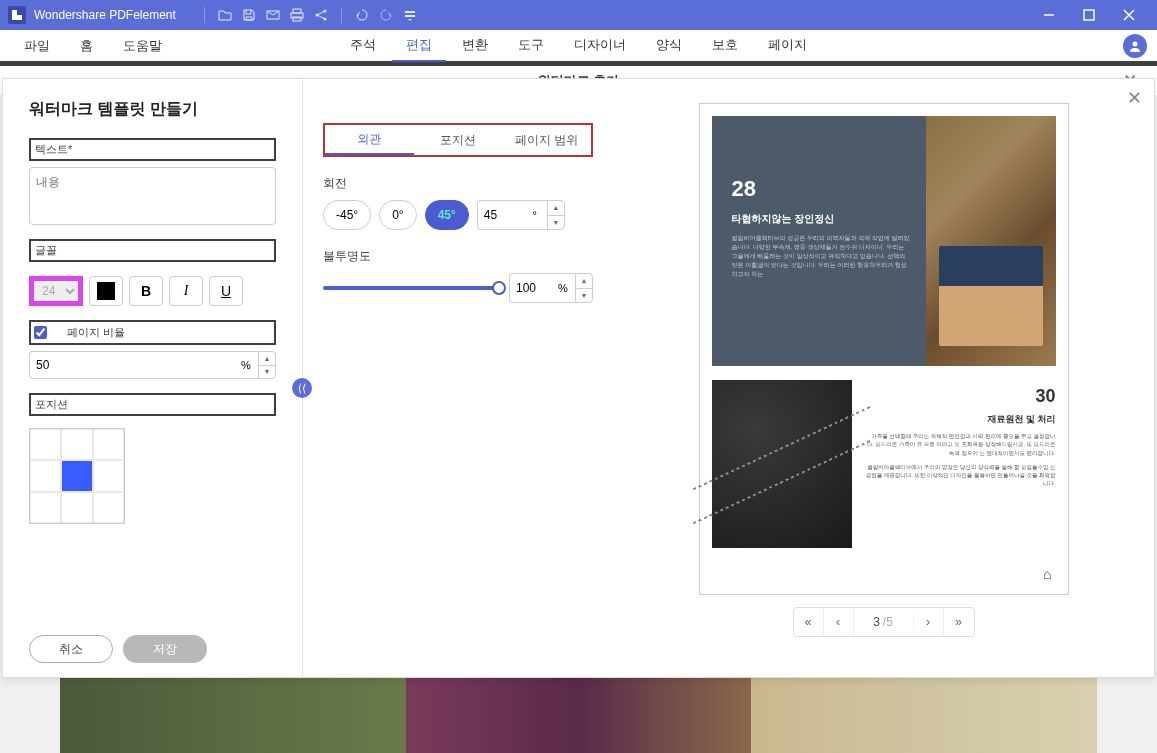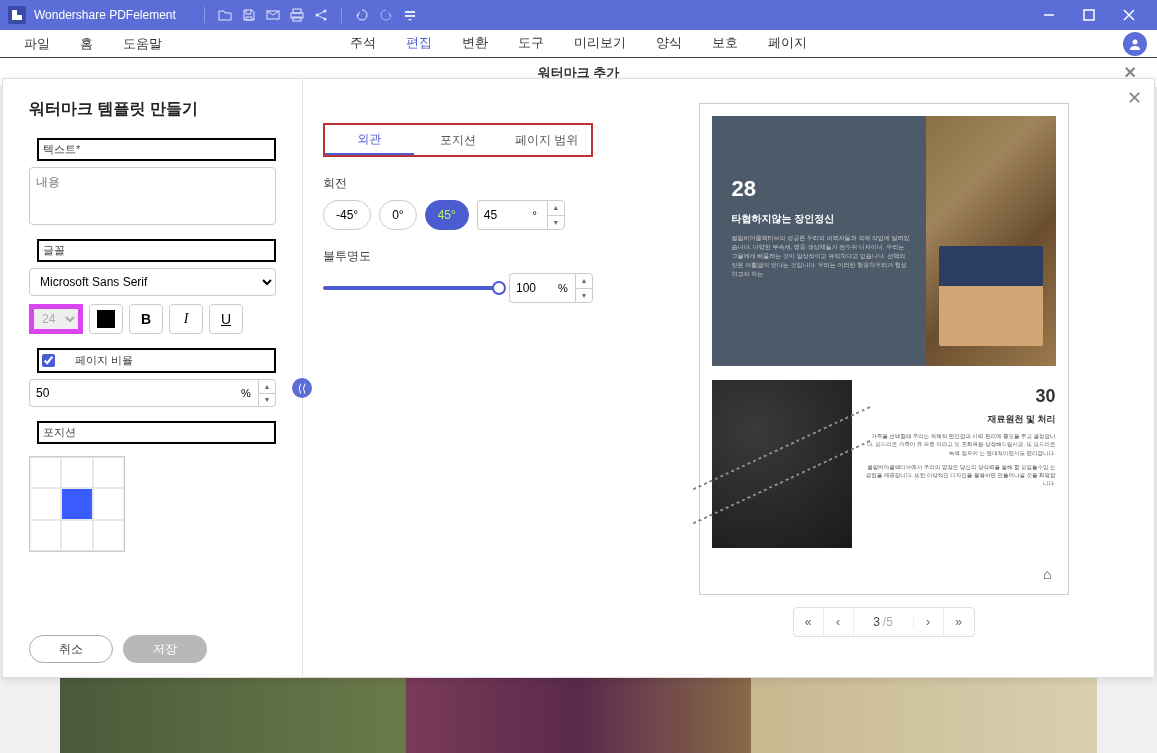--- a/index.html
+++ b/index.html
@@ -9,41 +9,41 @@
 .titlebar { height: 30px; background: #5b6dd6; display: flex; align-items: center; color: #fff; font-size: 12px; padding: 0 8px; }
 .titlebar .logo { width: 18px; height: 18px; background: #3a4aa8; margin-right: 8px; display: flex; align-items: center; justify-content: center; border-radius: 2px; }
 .titlebar .logo-inner { width: 10px; height: 10px; background: #fff; clip-path: polygon(0 0, 50% 0, 50% 50%, 100% 50%, 100% 100%, 0 100%); }
 .titlebar .title { margin-right: 20px; }
 .titlebar .sep { width: 1px; height: 16px; background: rgba(255,255,255,0.3); margin: 0 8px; }
 .titlebar .tb-icon { width: 24px; height: 24px; display: flex; align-items: center; justify-content: center; cursor: pointer; opacity: 0.85; }
 .titlebar .spacer { flex: 1; }
 .titlebar .win-btn { width: 40px; height: 30px; display: flex; align-items: center; justify-content: center; cursor: pointer; }
 
 
-.menubar { height: 28px; background: #fff; display: flex; align-items: center; padding: 0 10px; border-bottom: 1px solid #404040; }
+.menubar { height: 36px; background: #fff; display: flex; align-items: center; padding: 0 10px; border-bottom: 5px solid #404040; }
 .menubar .menu-item { padding: 6px 14px; font-size: 13px; color: #333; cursor: pointer; }
 .menubar .menu-item.active { color: #4a5cd0; border-bottom: 2px solid #4a5cd0; }
 .menubar .menu-spacer { flex: 1; }
 .menubar .left-group { display: flex; gap: 2px; }
 .menubar .center-group { display: flex; gap: 2px; margin-left: 160px; }
 .menubar .user-icon { width: 24px; height: 24px; border-radius: 50%; background: #5b6dd6; display: flex; align-items: center; justify-content: center; color: #fff; font-size: 12px; margin-left: 8px; }
 
 
 .sub-header { height: 30px; background: #fff; display: flex; align-items: center; justify-content: center; font-size: 13px; font-weight: 600; color: #333; position: relative; border-bottom: 1px solid #e8e8e8; }
 .sub-header .close-x { position: absolute; right: 20px; cursor: pointer; color: #888; font-size: 16px; }
 
 
 .dialog { position: absolute; top: 78px; left: 2px; right: 2px; bottom: 75px; background: #fff; border: 1px solid #ddd; box-shadow: 0 2px 8px rgba(0,0,0,0.1); display: flex; }
 .dialog-close { position: absolute; top: 8px; right: 12px; cursor: pointer; color: #888; font-size: 18px; z-index: 10; }
 
 .left-panel { width: 300px; padding: 20px 26px; border-right: 1px solid #e5e5e5; display: flex; flex-direction: column; position: relative; }
 .dialog-title { font-size: 16px; font-weight: 600; margin-bottom: 18px; color: #222; }
 
 .field-label { font-size: 11px; color: #444; display: inline-block; margin-bottom: 6px; padding: 2px 4px; }
-.highlight-red { border: 2px solid #000000; margin-left: 8px; }
+.highlight-red { border: 2px solid #404040; }
 
 .textarea-input { width: 100%; height: 58px; border: 1px solid #ccc; border-radius: 4px; padding: 6px; font-size: 12px; resize: none; color: #999; }
 
 .select-input { width: 100%; height: 28px; border: 1px solid #ccc; border-radius: 4px; padding: 0 6px; font-size: 12px; background: #fff; }
 
 .font-row { display: flex; gap: 6px; margin-top: 8px; }
 .size-select { width: 54px; height: 30px; border: 5px solid #d946ef; border-radius: 0; padding: 0 4px; font-size: 12px; color: #aaa; }
 .color-box { width: 34px; height: 30px; border: 1px solid #ccc; border-radius: 4px; display: flex; align-items: center; justify-content: center; }
 .color-sw { width: 18px; height: 18px; background: #000; }
 .style-btn { width: 34px; height: 30px; border: 1px solid #ccc; border-radius: 4px; display: flex; align-items: center; justify-content: center; font-size: 14px; cursor: pointer; background: #fff; }
@@ -75,21 +75,21 @@
 
 
 .mid-panel { width: 310px; padding: 44px 20px 20px; position: relative; }
 .tabs { display: flex; border: 2px solid #c03030; height: 34px; }
 .tab { flex: 1; display: flex; align-items: center; justify-content: center; font-size: 12px; cursor: pointer; color: #555; }
 .tab.active { color: #4a5cd0; border-bottom: 2px solid #4a5cd0; }
 
 .mid-label { font-size: 12px; color: #444; margin-top: 18px; margin-bottom: 8px; }
 .rotation-row { display: flex; gap: 8px; align-items: center; }
 .rot-btn { height: 30px; padding: 0 12px; border: 1px solid #ccc; border-radius: 15px; background: #fff; font-size: 12px; cursor: pointer; display: flex; align-items: center; }
-.rot-btn.active { background: #4a5cd0; color: #bef264; border-color: #4a5cd0; }
+.rot-btn.active { background: #4a5cd0; color: #5eead4; border-color: #4a5cd0; font-weight: bold; }
 .rot-spin { display: flex; height: 30px; }
 .rot-spin .spin-input { width: 46px; border-radius: 4px 0 0 4px; }
 
 .slider-row { display: flex; align-items: center; gap: 10px; margin-top: 8px; }
 .slider-track { flex: 1; height: 4px; background: #4a5cd0; border-radius: 2px; position: relative; }
 .slider-thumb { position: absolute; right: -7px; top: -5px; width: 14px; height: 14px; border-radius: 50%; background: #fff; border: 2px solid #4a5cd0; }
 .opacity-spin { display: flex; height: 30px; }
 .opacity-spin .spin-input { width: 42px; }
 
 
@@ -209,21 +209,21 @@
   <div class="left-group">
     <div class="menu-item">파일</div>
     <div class="menu-item">홈</div>
     <div class="menu-item">도움말</div>
   </div>
   <div class="center-group">
     <div class="menu-item">주석</div>
     <div class="menu-item active">편집</div>
     <div class="menu-item">변환</div>
     <div class="menu-item">도구</div>
-    <div class="menu-item">미리보기</div>
+    <div class="menu-item">디자이너</div>
     <div class="menu-item">양식</div>
     <div class="menu-item">보호</div>
     <div class="menu-item">페이지</div>
   </div>
   <div class="menu-spacer"></div>
   <div class="user-icon">
       <svg width="12" height="12" viewBox="0 0 12 12">
         <circle cx="6" cy="4" r="2.5" fill="#fff"></circle>
         <path d="M1 12c0-3 2-4 5-4s5 1 5 4" fill="#fff"></path>
       </svg>
@@ -244,23 +244,20 @@
 <div class="dialog">
   <span class="dialog-close">✕</span>
 
   <div class="left-panel">
     <div class="dialog-title">워터마크 템플릿 만들기</div>
 
     <span class="field-label highlight-red">텍스트*</span>
     <textarea class="textarea-input" placeholder="내용" style=""></textarea>
 
     <span class="field-label highlight-red" style="margin-top:14px">글꼴</span>
-    <select class="select-input">
-      <option>Microsoft Sans Serif</option>
-    </select>
     <div class="font-row">
       <select class="size-select"><option>24</option></select>
       <div class="color-box">
           <div class="color-sw"></div>
         </div>
       <div class="style-btn bold">B</div>
       <div class="style-btn italic">I</div>
       <div class="style-btn underline">U</div>
     </div>
 

